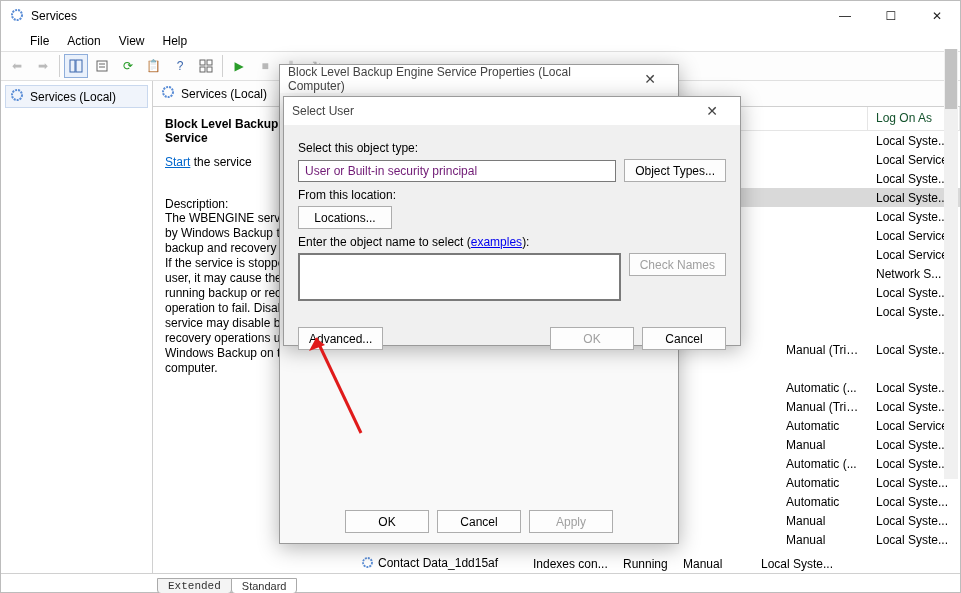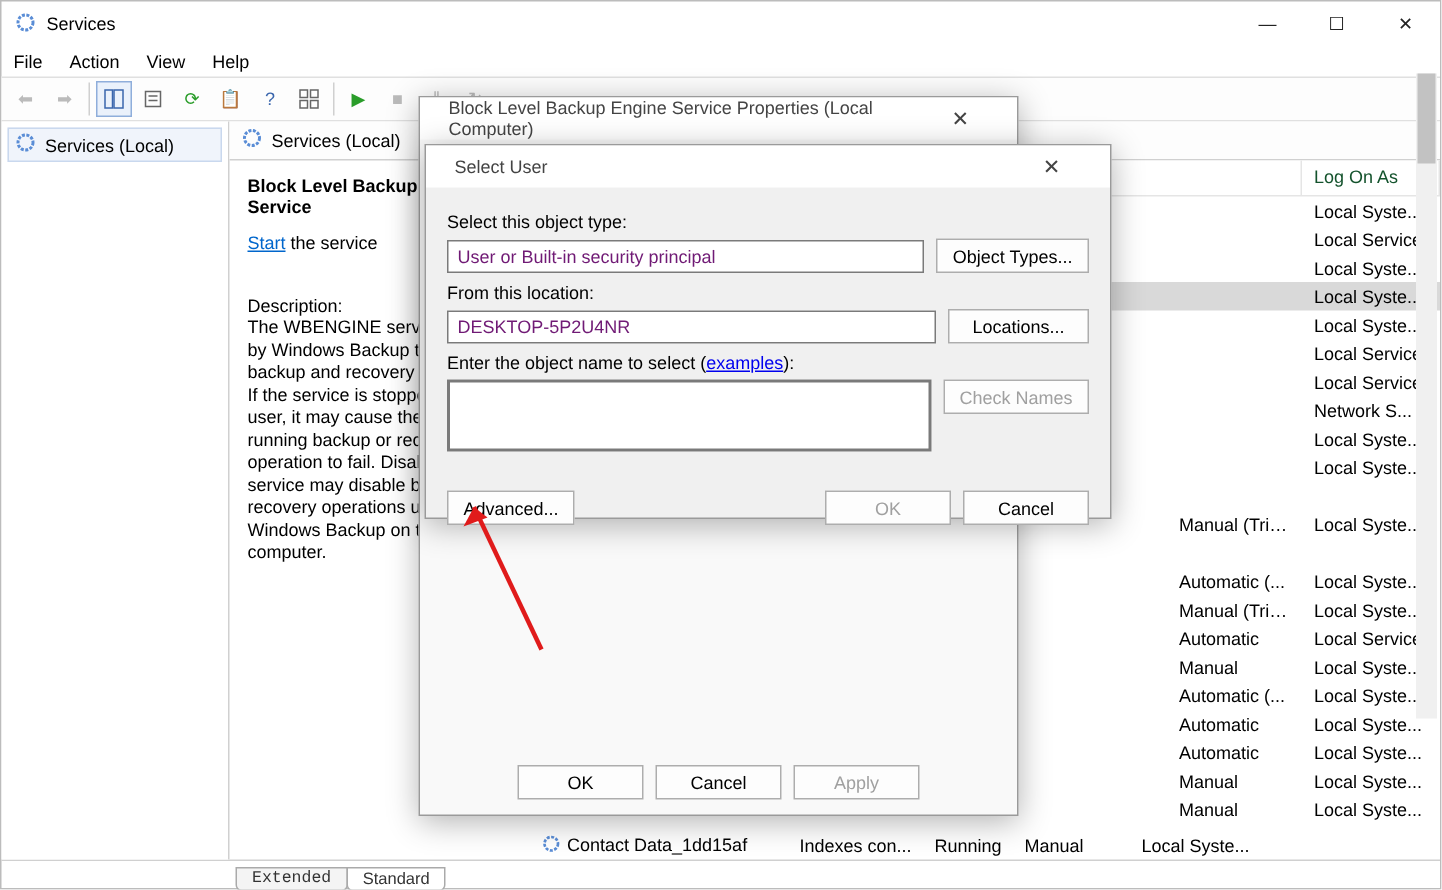--- a/index.html
+++ b/index.html
@@ -2,21 +2,21 @@
 <html><head>
 <meta charset="utf-8">
 <style>
   * { box-sizing: border-box; font-family: "Segoe UI", sans-serif; font-size: 12px; }
   body { margin: 0; background: #fff; overflow: hidden; }
   .window { width: 961px; height: 593px; border: 1px solid #bcbcbc; position: relative; background: #fff; box-shadow: 0 2px 10px rgba(0,0,0,0.15); }
   .titlebar { height: 30px; display: flex; align-items: center; padding: 0 0 0 8px; }
   .titlebar .title { margin-left: 6px; color: #000; }
   .titlebar .controls { margin-left: auto; display: flex; }
   .titlebar .controls .btn { width: 46px; height: 30px; display:flex; align-items:center; justify-content:center; color:#222; }
-  .menubar { height: 20px; display:flex; align-items:center; padding: 0 0; gap: 2px; }
+  .menubar { height: 20px; display:flex; align-items:center; padding: 0 21px; gap: 2px; }
   .menubar .menu { padding: 2px 8px; }
   .toolbar { height: 30px; border-top: 1px solid #e0e0e0; border-bottom: 1px solid #e0e0e0; display:flex; align-items:center; padding: 0 4px; gap: 2px; background:#fdfdfd; }
   .toolbar .tbtn { width: 24px; height: 24px; display:flex; align-items:center; justify-content:center; border: 1px solid transparent; color:#555; }
   .toolbar .tbtn.box { border: 1px solid #8faedb; background:#eaf1fb; color:#3a66ad; }
   .toolbar .sep { width:1px; height:22px; background:#d0d0d0; margin: 0 2px;}
   .toolbar .tbtn.disabled { color:#bbb; }
   .body { display:flex; height: calc(593px - 30px - 20px - 30px - 20px); border-bottom:1px solid #d0d0d0;}
   .nav { width: 152px; border-right: 1px solid #d0d0d0; padding: 4px; background:#fff;}
   .nav .navitem { display:flex; align-items:center; gap:6px; padding: 2px 4px; background:#f0f4fb; border:1px solid #c9d8ee; }
   .content { flex:1; display:flex; flex-direction:column; }
@@ -34,21 +34,21 @@
   .list-row.selected { background:#d9d9d9; }
   .list-row .cell { padding: 0 8px; white-space:nowrap; overflow:hidden; text-overflow:ellipsis; }
   .scrollbar-v { position:absolute; right:2px; top:48px; width:14px; height: 430px; background:#f0f0f0;}
   .scrollbar-v .thumb { position:absolute; left:1px; right:1px; top:0; height:60px; background:#c2c2c2;}
   .tabs { height: 20px; display:flex; align-items:flex-end; padding-left: 156px; }
   .tabs .tab { padding: 1px 10px; border:1px solid #aaa; border-top-left-radius: 0; border-top-right-radius: 0; border-bottom-left-radius:4px; border-bottom-right-radius:4px; background:#fff; margin-right:-1px; font-size:11px; color:#333;}
   .tabs .tab.inactive { background:#f4f4f4;font-family:Liberation Mono, monospace; }
 
   
   .dialog { position:absolute; background:#f0f0f0; border:1px solid #9a9a9a; box-shadow: 0 4px 20px rgba(0,0,0,0.3); }
-  .dialog .dlg-title { height: 28px; background:#fff; display:flex; align-items:center; padding: 0 19px; color:#444; }
+  .dialog .dlg-title { height: 28px; background:#fff; display:flex; align-items:center; padding: 0 8px; color:#444; }
   .dialog .dlg-title .close { margin-left:auto; width:40px; text-align:center; color:#444; font-size:14px;}
   .dialog .dlg-body { padding: 10px 14px; }
   .dialog label.field-label { display:block; margin: 6px 0 4px 0; color:#000; }
   .dialog .textfield { width: 100%; height: 22px; border:1px solid #7a7a7a; background:#fff; padding: 2px 6px; color:#701a75;}
   .dialog .textarea { width:100%; height: 48px; border: 2px solid #7a7a7a; background:#fff; padding:2px 4px; }
   .dialog .row { display:flex; align-items:center; gap:8px; }
   .dialog .btn { min-width: 84px; height: 23px; background:#fdfdfd; border:1px solid #adadad; display:flex; align-items:center; justify-content:center; color:#000; padding: 0 10px;}
   .dialog .btn.disabled { color:#a0a0a0; }
   .dialog-props { left:278px; top:63px; width:400px; height:480px; background:#f9f9f9;}
   .dialog-select { left:282px; top:95px; width:458px; height:250px; background:#f0f0f0;}
@@ -315,21 +315,20 @@
     <div class="dlg-body">
 
       <label class="field-label">Select this object type:</label>
       <div class="row">
         <input class="textfield" style="flex: 1 1 0%;" readonly="" value="User or Built-in security principal">
         <div class="btn" style="min-width:94px">Object Types...</div>
       </div>
 
       <label class="field-label">From this location:</label>
       <div class="row">
-        <input class="textfield" style="flex: 1 1 0%;" readonly="" value="DESKTOP-5P2U4NR">
         <div class="btn" style="min-width:94px">Locations...</div>
       </div>
 
       <label class="field-label">
         <span>Enter the object name to select (</span><a href="#">examples</a><span>):</span>
       </label>
       <div class="row" style="align-items:flex-start">
         <div class="textarea" style="flex: 1 1 0%;" contenteditable="true"></div>
         <div class="btn disabled" style="min-width:94px">Check Names</div>
       </div>

